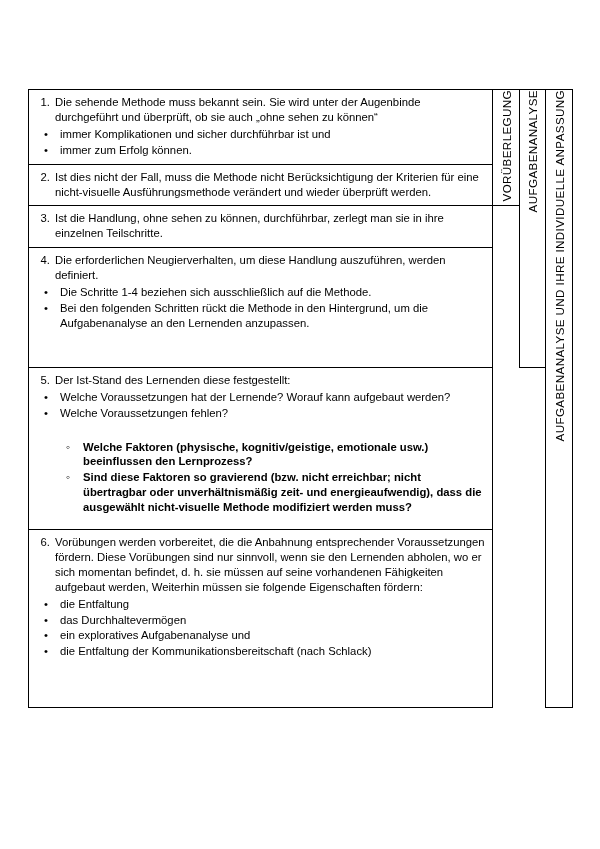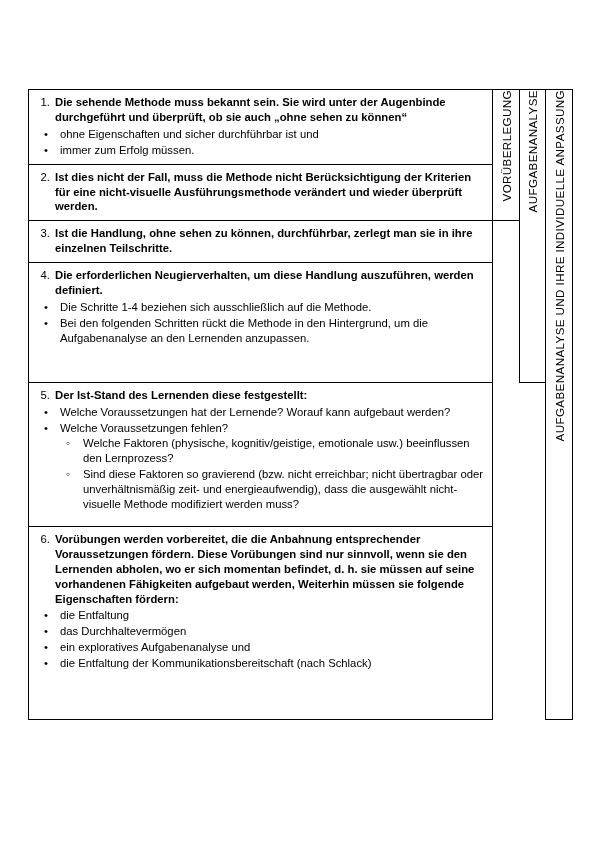--- a/index.html
+++ b/index.html
@@ -43,21 +43,20 @@
   }
   .num {
     width: 19px;
     flex: 0 0 19px;
     text-align: right;
     padding-right: 5px;
     box-sizing: border-box;
   }
   .numtext {
     flex: 1 1 auto;
-    font-weight: bold;
   }
   ul.bul {
     list-style: none;
     margin: 2px 0 0 0;
     padding: 0;
   }
   ul.bul > li {
     position: relative;
     padding-left: 24px;
     margin-top: 1px;
@@ -65,22 +64,23 @@
   ul.bul > li::before {
     content: "\2022";
     position: absolute;
     left: 8px;
     top: 0;
     font-size: 11.3px;
     line-height: 1.32;
   }
   ul.sub {
     list-style: none;
-    margin: 1px 0 0 0;
-    padding: 0;
+    margin: 19px 0 0 0;
+    padding: 0;
+    font-weight: bold;
   }
   ul.sub > li {
     position: relative;
     padding-left: 23px;
     margin-top: 1px;
   }
   ul.sub > li::before {
     content: "\25E6";
     position: absolute;
     left: 6px;
@@ -125,22 +125,22 @@
     <tbody>
 
       <tr>
         <td>
           <div class="cell-content">
             <div class="numitem">
               <span class="num">1.</span>
               <span class="numtext">Die sehende Methode muss bekannt sein. Sie wird unter der Augenbinde durchgeführt und überprüft, ob sie auch „ohne sehen zu können“</span>
             </div>
             <ul class="bul">
-              <li>ohne Eigenschaften und sicher durchführbar ist und</li>
-              <li>immer zum Erfolg müssen.</li>
+              <li>immer Komplikationen und sicher durchführbar ist und</li>
+              <li>immer zum Erfolg können.</li>
             </ul>
           </div>
         </td>
         <td class="vcell" rowspan="2">
           <div class="vlabel-wrap">
             <div class="vlabel">VORÜBERLEGUNG</div>
           </div>
         </td>
         <td class="vcell" rowspan="4">
           <div class="vlabel-wrap">

